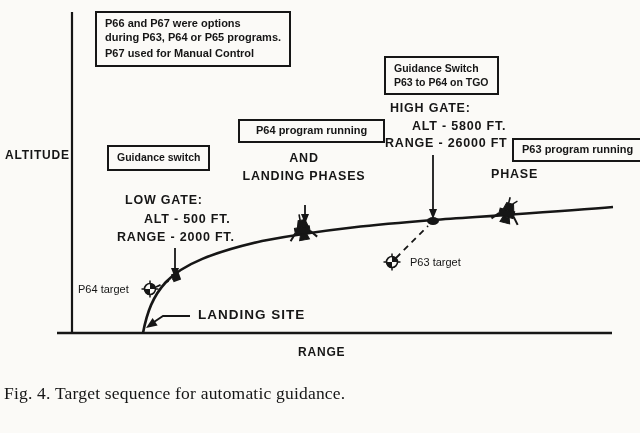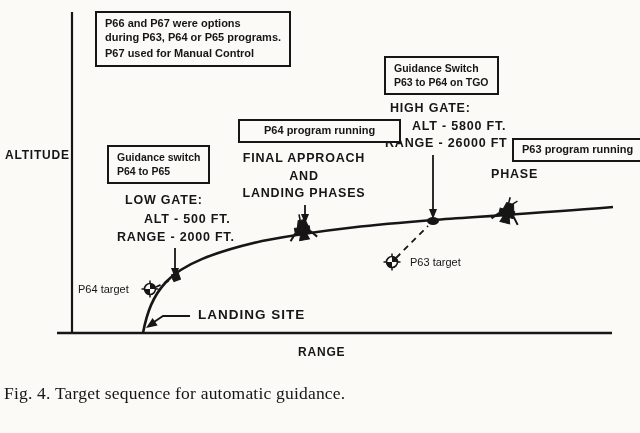--- a/index.html
+++ b/index.html
@@ -130,37 +130,35 @@
     <div>Guidance Switch</div>
     <div>P63 to P64 on TGO</div>
   </div>
 
   <div class="abs hand" style="left:385px; top:100px;">
     <div style="padding-left:5px;">HIGH GATE:</div>
     <div style="padding-left:27px;">ALT - 5800 FT.</div>
     <div>RANGE - 26000 FT</div>
   </div>
 
-  <div class="abs boxed" style="left:238px; top:119px; padding:3px 24px;">P64 program running</div>
+  <div class="abs boxed" style="left:238px; top:119px; padding:3px 16px;">P64 program running</div>
 
   <div class="abs hand" style="left:233px; top:150px; width:142px; text-align:center;">
-    <div>FINAL APPROACH</div>
     <div>AND</div>
     <div>LANDING PHASES</div>
   </div>
 
   <div class="abs boxed" style="left:512px; top:138px; padding:3px 8px;">P63 program running</div>
 
   <div class="abs hand" style="left:491px; top:166px;">
     <div>PHASE</div>
   </div>
 
   <div class="abs boxed small" style="left:107px; top:145px;">
     <div>Guidance switch</div>
-    <div>P64 to P65</div>
   </div>
 
   <div class="abs hand" style="left:114px; top:191px; line-height:18.5px;">
     <div style="padding-left:11px;">LOW GATE:</div>
     <div style="padding-left:30px;">ALT - 500 FT.</div>
     <div style="padding-left:3px;">RANGE - 2000 FT.</div>
   </div>
 
   <div class="abs sans-label" style="left:78px; top:283px;">P64 target</div>
 

